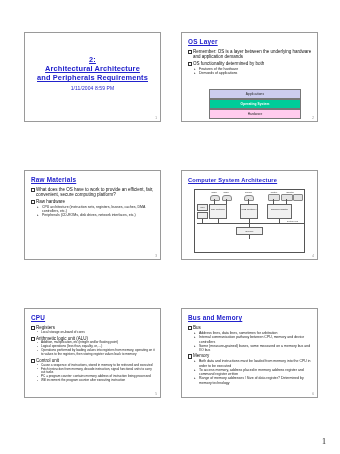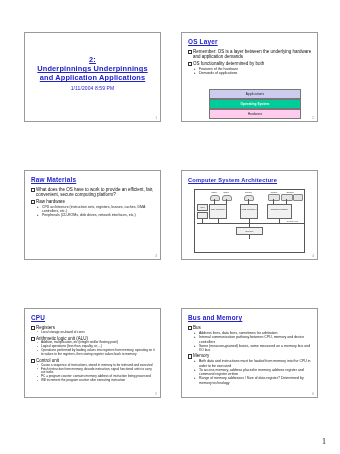--- a/index.html
+++ b/index.html
@@ -221,22 +221,22 @@
 </style>
 </head>
 <body>
 
 <div class="page">
   <div class="grid">
 
     <div class="slide">
       <div class="title-slide-body">
         <div class="big-title">2:</div>
-        <div class="big-title">Underpinnings Underpinnings</div>
-        <div class="big-title">and Application Applications</div>
+        <div class="big-title">Architectural Architecture</div>
+        <div class="big-title">and Peripherals Requirements</div>
         <div class="big-sub">1/11/2004 8:59 PM</div>
       </div>
       <div class="slide-num">1</div>
     </div>
 
     <div class="slide">
       <div class="slide-pad">
         <div class="s-title">OS Layer</div>
         <ul class="l1">
           <li>

